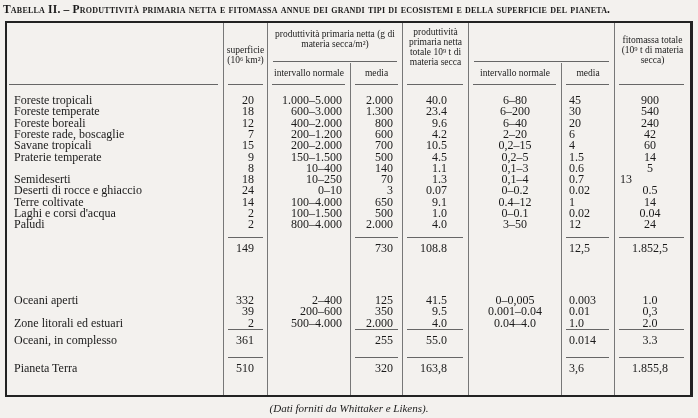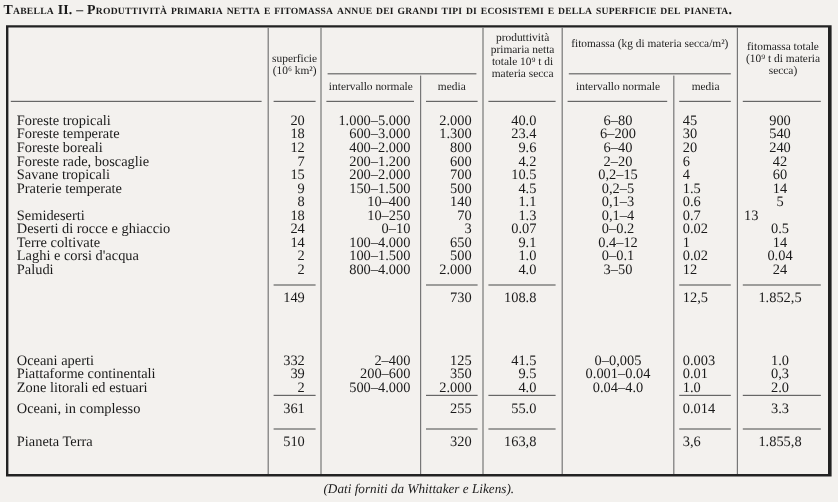--- a/index.html
+++ b/index.html
@@ -46,25 +46,25 @@
 
   <div class="vline" style="left:216px"></div>
   <div class="vline" style="left:260px"></div>
   <div class="vline" style="left:343px;top:40px"></div>
   <div class="vline" style="left:395px"></div>
   <div class="vline" style="left:461px"></div>
   <div class="vline" style="left:554px;top:40px"></div>
   <div class="vline" style="left:607px"></div>
 
   <div class="hdr" style="left:217px;width:43px;top:22px">superficie (10⁶ km²)</div>
+  <div class="hdr" style="left:261px;width:134px;top:6px">produttività primaria netta (g di materia secca/m²)</div>
   <div class="hseg" style="left:266px;width:124px;top:38px"></div>
   <div class="hdr" style="left:261px;width:82px;top:45px">intervallo normale</div>
   <div class="hdr" style="left:344px;width:51px;top:45px">media</div>
   <div class="hdr" style="left:396px;width:65px;top:4px">produttività primaria netta totale 10⁹ t di materia secca</div>
-  <div class="hdr" style="left:462px;width:145px;top:9px">fitomassa (kg di materia secca/m²)</div>
   <div class="hseg" style="left:467px;width:135px;top:38px"></div>
   <div class="hdr" style="left:462px;width:92px;top:45px">intervallo normale</div>
   <div class="hdr" style="left:555px;width:52px;top:45px">media</div>
   <div class="hdr" style="left:608px;width:75px;top:12px">fitomassa totale (10⁹ t di materia secca)</div>
 
   <div class="hseg" style="left:2px;width:209px;top:61px"></div>
   <div class="hseg" style="left:221px;width:35px;top:61px"></div>
   <div class="hseg" style="left:265px;width:73px;top:61px"></div>
   <div class="hseg" style="left:348px;width:43px;top:61px"></div>
   <div class="hseg" style="left:400px;width:56px;top:61px"></div>
@@ -210,21 +210,20 @@
         <span class="cell name" style="left:7px">Oceani aperti</span>
         <span class="cell r" style="left:217px;width:30px">332</span>
         <span class="cell r" style="left:261px;width:74px">2–400</span>
         <span class="cell r" style="left:344px;width:42px">125</span>
         <span class="cell r" style="left:396px;width:44px">41.5</span>
         <span class="cell c" style="left:462px;width:92px">0–0,005</span>
         <span class="cell" style="left:562px">0.003</span>
         <span class="cell c" style="left:608px;width:70px">1.0</span>
       </div>
       <div class="row" style="top: 283.3px;">
-        <span class="cell name" style="left:7px">Piattaforme continentali</span>
         <span class="cell r" style="left:217px;width:30px">39</span>
         <span class="cell r" style="left:261px;width:74px">200–600</span>
         <span class="cell r" style="left:344px;width:42px">350</span>
         <span class="cell r" style="left:396px;width:44px">9.5</span>
         <span class="cell c" style="left:462px;width:92px">0.001–0.04</span>
         <span class="cell" style="left:562px">0.01</span>
         <span class="cell c" style="left:608px;width:70px">0,3</span>
       </div>
       <div class="row" style="top: 294.6px;">
         <span class="cell name" style="left:7px">Zone litorali ed estuari</span>

